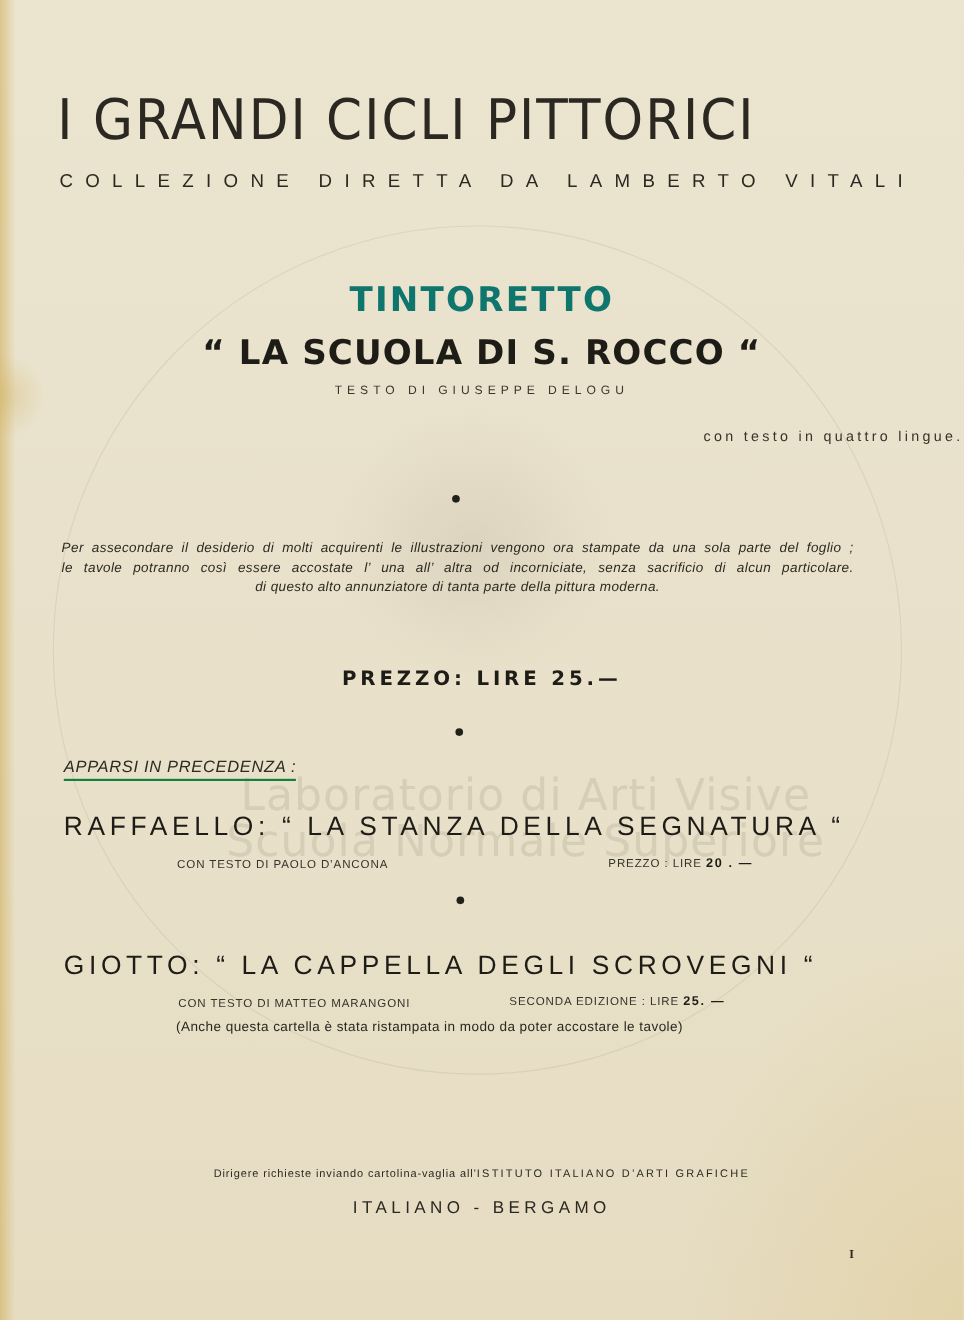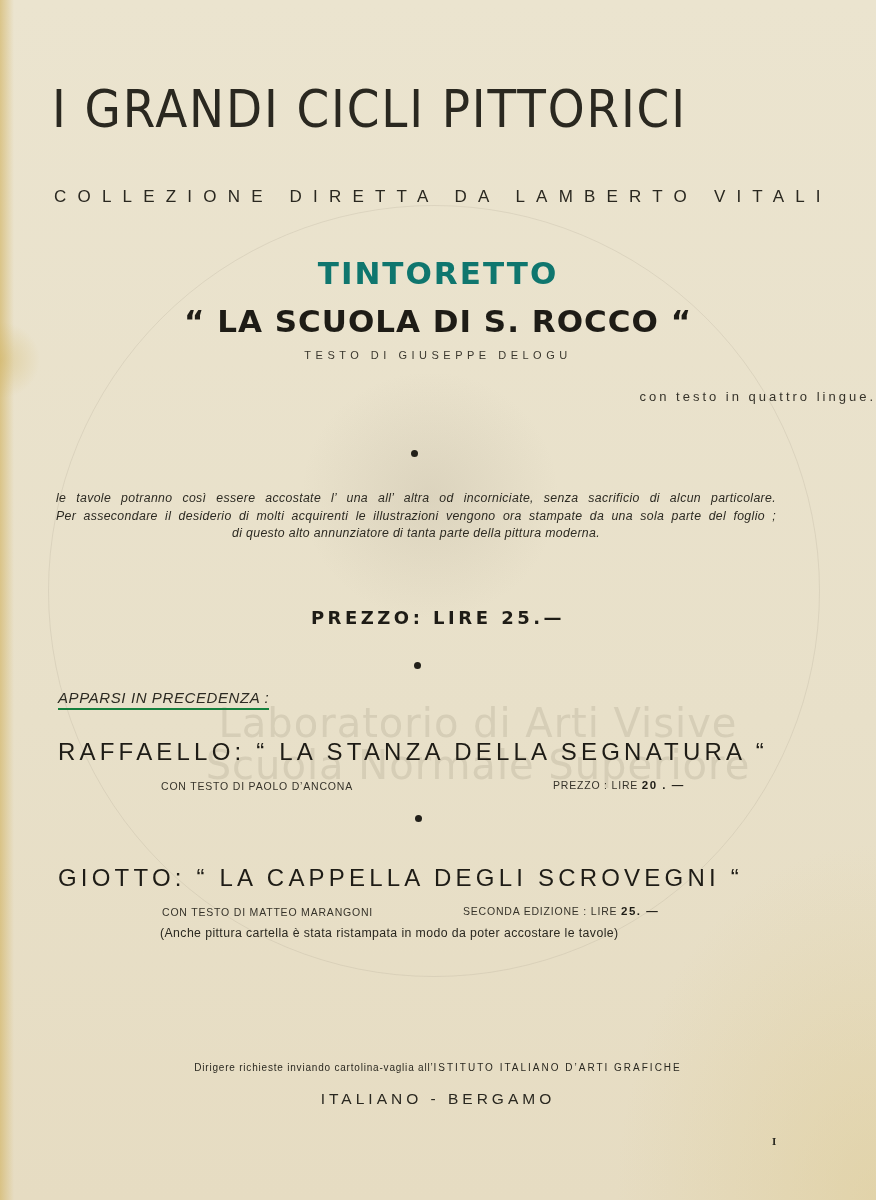--- a/index.html
+++ b/index.html
@@ -38,21 +38,21 @@
 
     .main-title {
       top: 80px; left: 52px; width: auto; text-align: left;
       font-family: "DejaVu Sans", sans-serif; font-weight: 200;
       font-size: 51px; letter-spacing: 2px; color: #2a2820;
       transform: scaleX(0.92); transform-origin: left;
       -webkit-text-stroke: 0px; font-weight: normal;
     }
     .subtitle {
       top: 155px; left: 54px; width: auto; text-align: left;
-      font-size: 17px; letter-spacing: 11.2px; color: #2a2820; margin-top: 32px;
+      font-size: 17px; letter-spacing: 11.2px; color: #2a2820;
     }
     .work-title {
       top: 255px; font-family: "DejaVu Sans", sans-serif; font-weight: bold;
       font-size: 31px; letter-spacing: 2px; color: #0f766e;
     }
     .work-subtitle {
       top: 303px; font-family: "DejaVu Sans", sans-serif; font-weight: bold;
       font-size: 31px; letter-spacing: 1px; color: #1e1c16;
     }
     .author-line {
@@ -123,22 +123,22 @@
 <div class="center work-subtitle">“ LA SCUOLA DI S. ROCCO “</div>
 <div class="center author-line">TESTO DI GIUSEPPE DELOGU</div>
 
 <div class="center desc">
   <div class="l2">con testo in quattro lingue.</div>
 </div>
 
 <div class="dot" style="left:411px; top:450px;"></div>
 
 <div class="para">
+  <span class="line">Per assecondare il desiderio di molti acquirenti le illustrazioni vengono ora stampate da una sola parte del foglio ;</span>
   <span class="line">le tavole potranno così essere accostate l’ una all’ altra od incorniciate, senza sacrificio di alcun particolare.</span>
-  <span class="line">Per assecondare il desiderio di molti acquirenti le illustrazioni vengono ora stampate da una sola parte del foglio ;</span>
   <span class="line last">di questo alto annunziatore di tanta parte della pittura moderna.</span>
 </div>
 
 <div class="center price-main">PREZZO: LIRE 25.—</div>
 
 <div class="dot" style="left:414px; top:662px;"></div>
 
 <div class="previously">APPARSI IN PRECEDENZA :</div>
 
 <div class="prev-title t1">RAFFAELLO: “ LA STANZA DELLA SEGNATURA “</div>
@@ -149,20 +149,20 @@
 </div>
 
 <div class="dot" style="left:415px; top:815px;"></div>
 
 <div class="prev-title t2">GIOTTO: “ LA CAPPELLA DEGLI SCROVEGNI “</div>
 <div class="credit" style="left:162px; top:906px;">CON TESTO DI MATTEO MARANGONI</div>
 <div class="credit" style="left:463px; top:905px;">
   <span>SECONDA EDIZIONE : LIRE</span>
   <b>25. —</b>
 </div>
-<div class="note">(Anche pittura cartella è stata ristampata in modo da poter accostare le tavole)</div>
+<div class="note">(Anche questa cartella è stata ristampata in modo da poter accostare le tavole)</div>
 
 <div class="center order">
   <span>Dirigere richieste inviando cartolina-vaglia all’</span><span class="caps">ISTITUTO ITALIANO D’ARTI GRAFICHE</span>
 </div>
 <div class="center publisher">ITALIANO - BERGAMO</div>
 
 <div class="page-number">I</div>
 
 </body></html>

